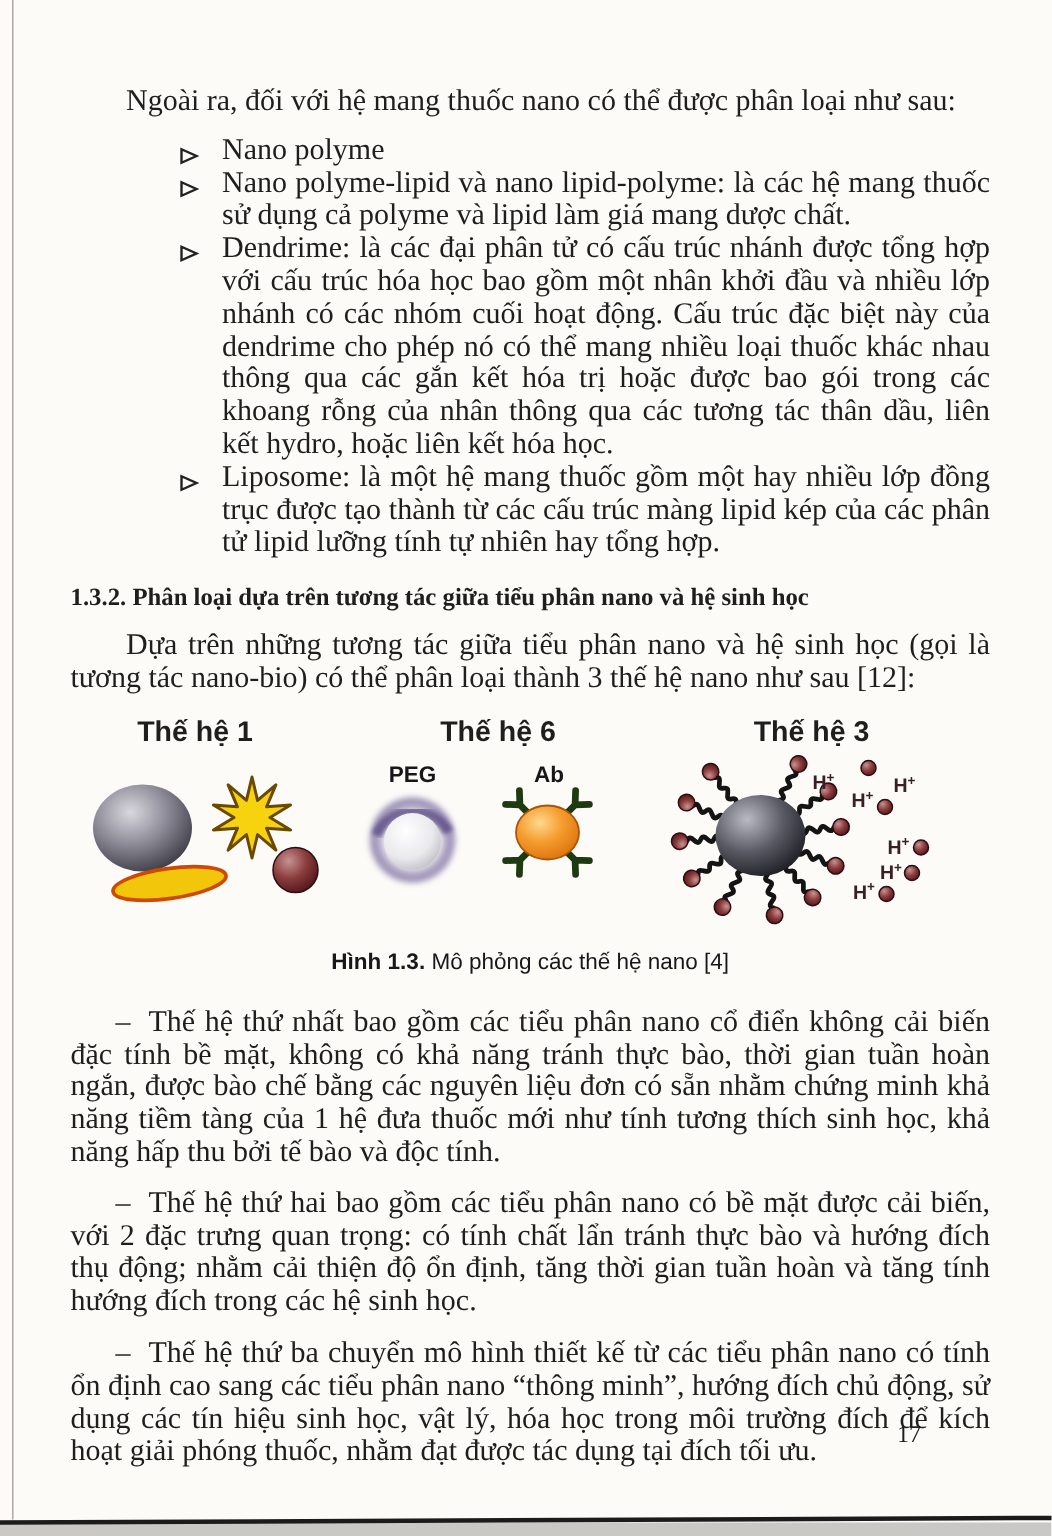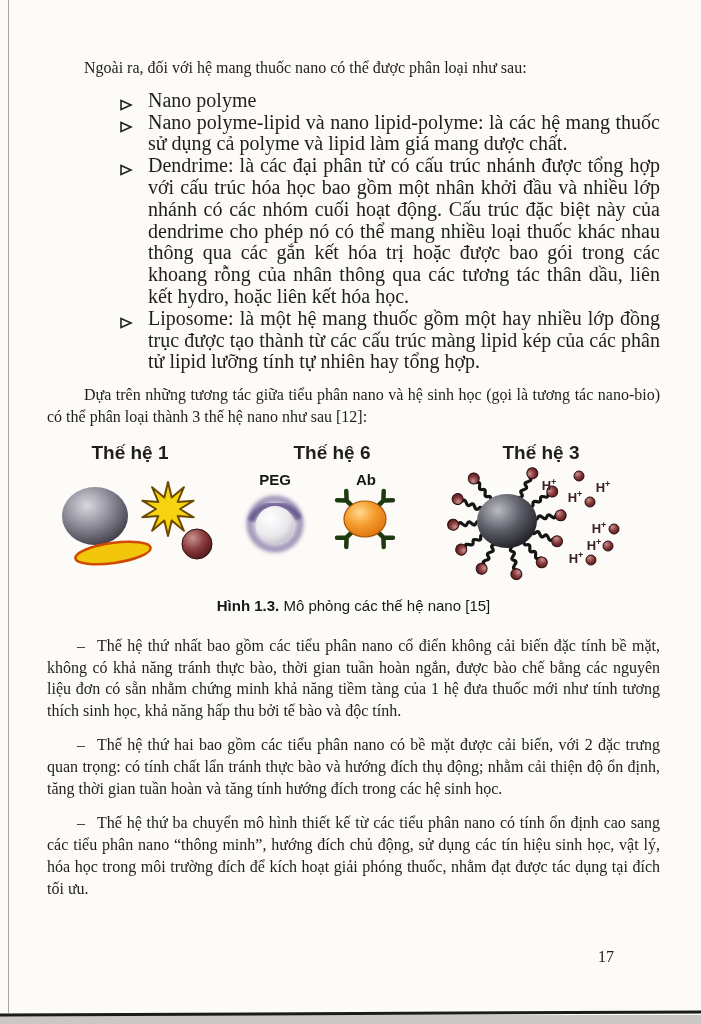--- a/index.html
+++ b/index.html
@@ -6,21 +6,21 @@
   body {
     width:701px; height:1024px; position:relative; overflow:hidden;
     background:#fcfbf8; color:#1f1e1c;
     font-family:"Liberation Serif","DejaVu Serif",serif;
   }
   .left-edge   { position:absolute; left:8px; top:0; width:1px; height:1013px; background:#aba8a2; }
   .below-strip { position:absolute; left:0; top:1015px; width:701px; height:9px; background:#c9c8c5; }
   .bottom-line { position:absolute; left:-4px; top:1012px; width:710px; height:3px; background:#1b1b1b; transform:rotate(-0.25deg); }
 
   .content { position:absolute; left:47px; top:0; width:613px; }
-  p.body   { font-size:16px; line-height:21.8px; text-align:justify; margin:0; }
+  p.body   { font-size:20px; line-height:21.8px; text-align:justify; margin:0; }
   .indent  { text-indent:37px; }
   #intro   { margin-top:57px; }
 
   ul.arrow-list { list-style:none; margin:11px 0 0 0; padding:0; }
   ul.arrow-list li { position:relative; padding-left:101px; font-size:20px; line-height:21.8px; text-align:justify; margin:0; }
   li .marker { position:absolute; left:73px; top:4px; width:13px; height:12px; }
 
   h2.section-heading { font-size:16.5px; line-height:22px; font-weight:bold; margin:14px 0 0 0; }
   #lead { margin-top:11px; }
 
@@ -74,20 +74,21 @@
       <span>Dendrime: là các đại phân tử có cấu trúc nhánh được tổng hợp với cấu trúc hóa học bao gồm một nhân khởi đầu và nhiều lớp nhánh có các nhóm cuối hoạt động. Cấu trúc đặc biệt này của dendrime cho phép nó có thể mang nhiều loại thuốc khác nhau thông qua các gắn kết hóa trị hoặc được bao gói trong các khoang rỗng của nhân thông qua các tương tác thân dầu, liên kết hydro, hoặc liên kết hóa học.</span>
     </li>
     <li>
       <span class="marker"><svg width="13" height="12" viewBox="0 0 13 12">
             <path d="M1,1.5 L11,6 L1,10.5 Z" fill="none" stroke="#222" stroke-width="1.6"></path>
           </svg></span>
       <span>Liposome: là một hệ mang thuốc gồm một hay nhiều lớp đồng trục được tạo thành từ các cấu trúc màng lipid kép của các phân tử lipid lưỡng tính tự nhiên hay tổng hợp.</span>
     </li>
   </ul>
 
+  <h2 class="section-heading">1.3.2. Phân loại dựa trên tương tác giữa tiểu phân nano và hệ sinh học</h2>
 
   <p class="body indent" id="lead">Dựa trên những tương tác giữa tiểu phân nano và hệ sinh học (gọi là tương tác nano-bio) có thể phân loại thành 3 thế hệ nano như sau [12]:</p>
 
   <figure>
     <span class="gen-label" id="gen1-label">Thế hệ 1</span>
     <span class="gen-label" id="gen2-label">Thế hệ 6</span>
     <span class="gen-label" id="gen3-label">Thế hệ 3</span>
 
     <svg class="fig-art" width="640" height="150" viewBox="0 0 640 150">
       <defs>
@@ -210,21 +211,21 @@
       <circle cx="561" cy="101" r="5" fill="url(#redgrad)" stroke="#2e0c10"></circle>
 
       <text class="svgtext hplus" x="519" y="31" text-anchor="middle"><tspan>H</tspan><tspan dy="-5" font-size="9">+</tspan></text>
       <text class="svgtext hplus" x="545" y="43" text-anchor="middle"><tspan>H</tspan><tspan dy="-5" font-size="9">+</tspan></text>
       <text class="svgtext hplus" x="573" y="33" text-anchor="middle"><tspan>H</tspan><tspan dy="-5" font-size="9">+</tspan></text>
       <text class="svgtext hplus" x="569" y="74" text-anchor="middle"><tspan>H</tspan><tspan dy="-5" font-size="9">+</tspan></text>
       <text class="svgtext hplus" x="564" y="91" text-anchor="middle"><tspan>H</tspan><tspan dy="-5" font-size="9">+</tspan></text>
       <text class="svgtext hplus" x="546" y="104" text-anchor="middle"><tspan>H</tspan><tspan dy="-5" font-size="9">+</tspan></text>
     </svg>
 
-    <figcaption><b>Hình 1.3.</b><span> Mô phỏng các thế hệ nano [15]</span></figcaption>
+    <figcaption><b>Hình 1.3.</b><span> Mô phỏng các thế hệ nano [4]</span></figcaption>
   </figure>
 
   <p class="body dash-para" id="gen-para-0"><span class="dash">–</span><span>Thế hệ thứ nhất bao gồm các tiểu phân nano cổ điển không cải biến đặc tính bề mặt, không có khả năng tránh thực bào, thời gian tuần hoàn ngắn, được bào chế bằng các nguyên liệu đơn có sẵn nhằm chứng minh khả năng tiềm tàng của 1 hệ đưa thuốc mới như tính tương thích sinh học, khả năng hấp thu bởi tế bào và độc tính.</span></p>
   <p class="body dash-para" id="gen-para-1"><span class="dash">–</span><span>Thế hệ thứ hai bao gồm các tiểu phân nano có bề mặt được cải biến, với 2 đặc trưng quan trọng: có tính chất lẩn tránh thực bào và hướng đích thụ động; nhằm cải thiện độ ổn định, tăng thời gian tuần hoàn và tăng tính hướng đích trong các hệ sinh học.</span></p>
   <p class="body dash-para" id="gen-para-2"><span class="dash">–</span><span>Thế hệ thứ ba chuyển mô hình thiết kế từ các tiểu phân nano có tính ổn định cao sang các tiểu phân nano “thông minh”, hướng đích chủ động, sử dụng các tín hiệu sinh học, vật lý, hóa học trong môi trường đích để kích hoạt giải phóng thuốc, nhằm đạt được tác dụng tại đích tối ưu.</span></p>
 
 </div>
 
 <div class="page-number">17</div>
 <div class="below-strip"></div>

